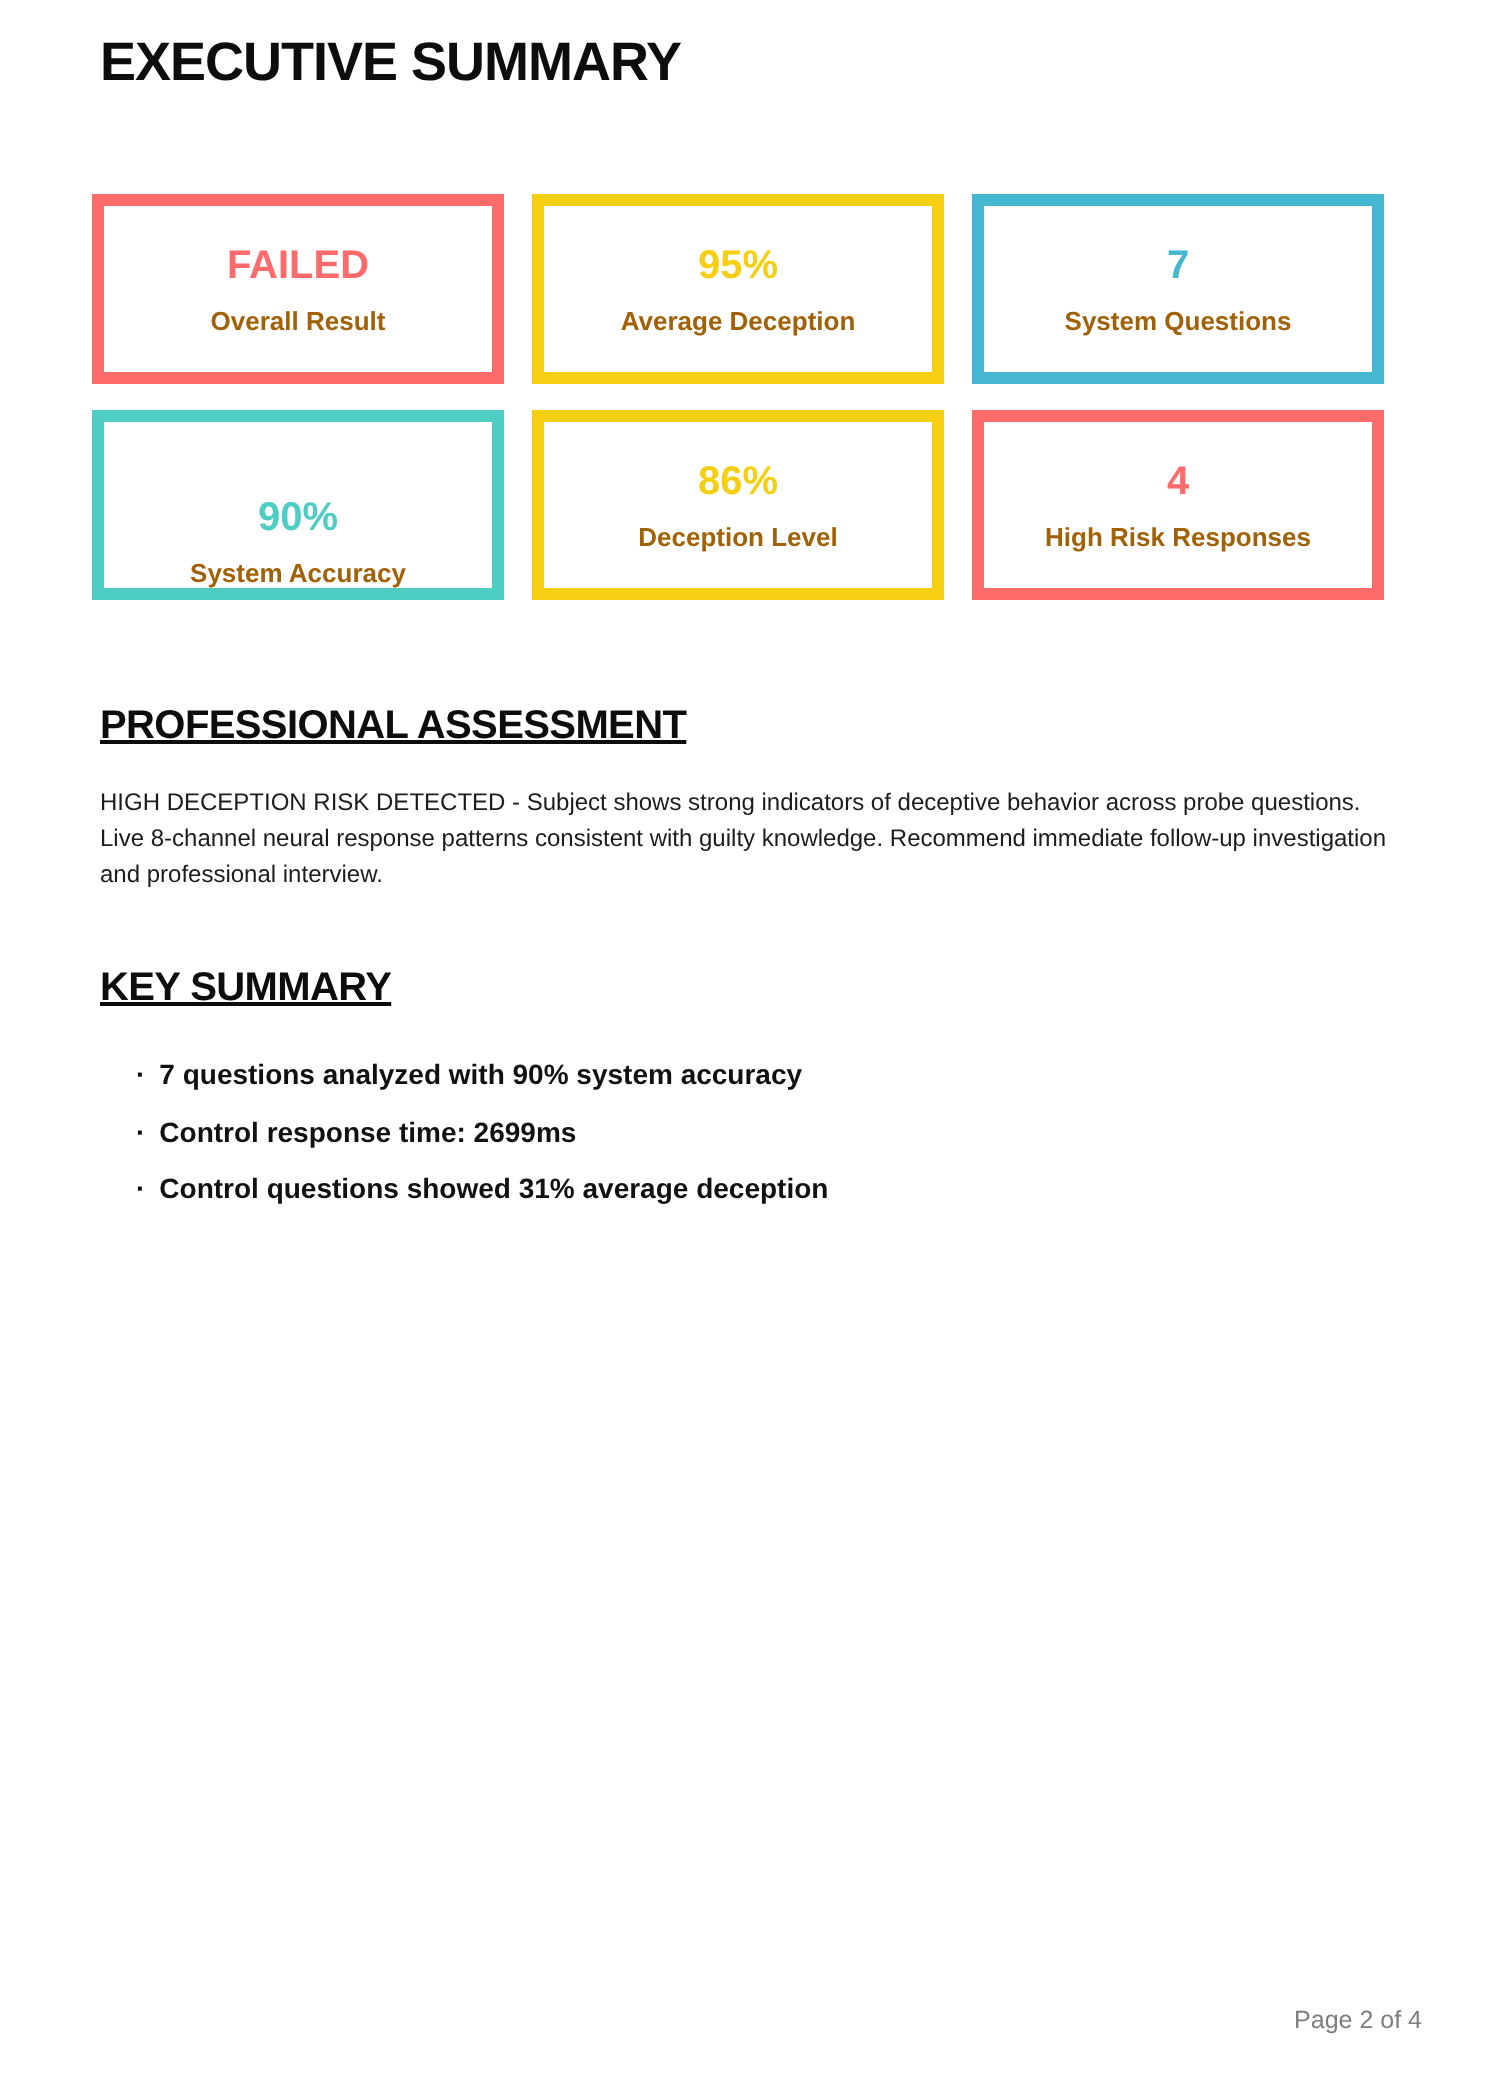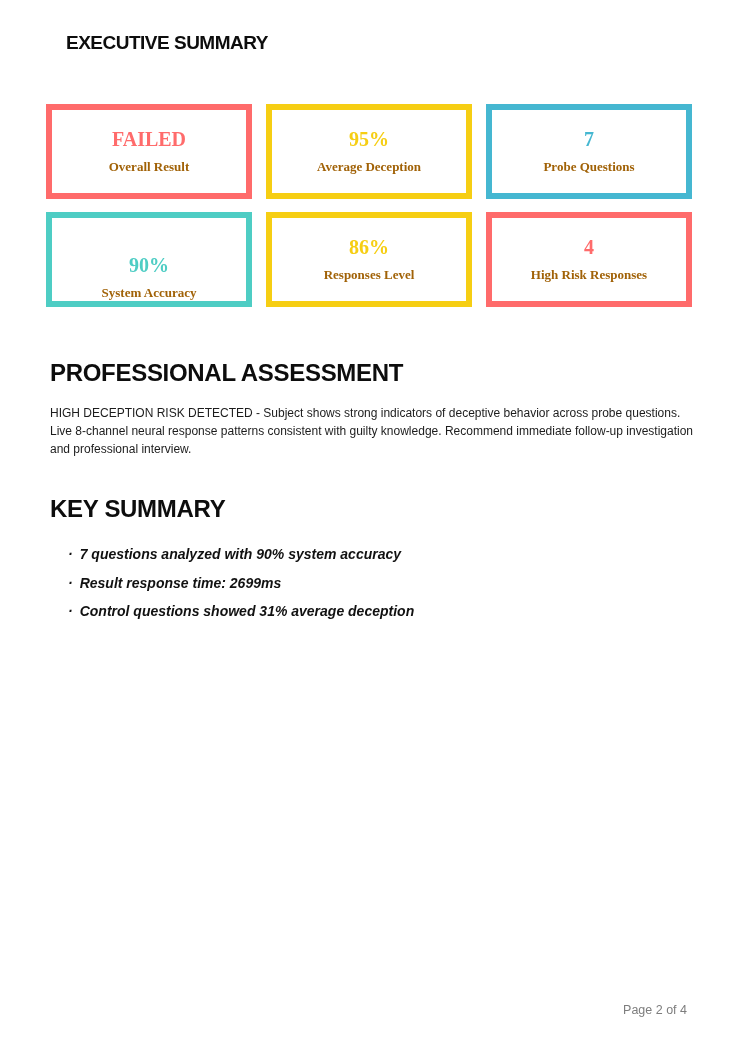--- a/index.html
+++ b/index.html
@@ -9,94 +9,93 @@
     background: #ffffff;
     font-family: "Liberation Sans", sans-serif;
     color: #1a1a1a;
     position: relative;
     overflow: hidden;
   }
   .content {
     padding: 16px 47px 0 50px;
   }
   .page-title {
-    font-size: 19px;
+    font-size: 27px;
     font-weight: 800;
     letter-spacing: -0.5px;
-    margin: 16px;
+    margin: 0;
     color: #0d0d0d;
   }
   .cards-grid {
     width: 646px;
     margin: 50px 0 0 -4px;
     display: grid;
     grid-template-columns: repeat(3, 1fr);
     column-gap: 14px;
     row-gap: 13px;
   }
   .stat-card {
     box-sizing: border-box;
     height: 95px;
     background: #ffffff;
     border: 6px solid #ccc;
     display: flex;
     flex-direction: column;
     align-items: center;
     justify-content: center;
     text-align: center;
-    font-family: Liberation Serif, serif;
   }
   .stat-value {
     font-size: 20px;
     font-weight: 700;
     line-height: 1.1;
   }
   .stat-label {
     margin-top: 9px;
     font-size: 13px;
     font-weight: 700;
     color: #a16207;
   }
   .section-heading {
-    font-size: 24px;
+    font-size: 20px;
     font-weight: 800;
     letter-spacing: -0.3px;
     margin: 0;
     color: #0d0d0d;
+    text-decoration: underline;
   }
   .assessment-heading { margin-top: 52px; }
   .assessment-body {
     margin: 18px 0 0 0;
     width: 645px;
     font-size: 12px;
     line-height: 1.48;
     color: #1c1c1c;
   }
   .findings-heading { margin-top: 37px; }
   .findings-list {
     list-style: none;
     margin: 24px 0 16px 0;
     padding: 0 0 0 18px;
-    font-style: italic;
   }
   .finding-item {
     font-size: 14px;
     font-weight: 700;
     color: #111111;
     margin-bottom: 14.5px;
     line-height: 1;
   }
   .bullet-marker {
     display: inline-block;
     margin-right: 7px;
   }
   .page-footer {
     position: absolute;
     top: 1003px;
-    right: 56px;
+    right: 32px;
     font-size: 12.5px;
     color: #7d7d7d;
   }
 </style>
 </head>
 <body>
 
 <div class="content">
 
   <h1 class="page-title">EXECUTIVE SUMMARY</h1>
@@ -108,45 +107,45 @@
       <div class="stat-label">Overall Result</div>
     </div>
 
     <div class="stat-card" style="border-color: rgb(246, 206, 19);">
       <div class="stat-value" style="color: rgb(246, 206, 19);">95%</div>
       <div class="stat-label">Average Deception</div>
     </div>
 
     <div class="stat-card" style="border-color: rgb(69, 183, 209);">
       <div class="stat-value" style="color: rgb(69, 183, 209);">7</div>
-      <div class="stat-label">Probe Questions</div>
+      <div class="stat-label">System Questions</div>
     </div>
 
     <div class="stat-card" style="border-color: rgb(78, 205, 196); justify-content: flex-end;">
       <div class="stat-value" style="color: rgb(78, 205, 196);">90%</div>
       <div class="stat-label">System Accuracy</div>
     </div>
 
     <div class="stat-card" style="border-color: rgb(246, 206, 19);">
       <div class="stat-value" style="color: rgb(246, 206, 19);">86%</div>
-      <div class="stat-label">Responses Level</div>
+      <div class="stat-label">Deception Level</div>
     </div>
 
     <div class="stat-card" style="border-color: rgb(255, 107, 107);">
       <div class="stat-value" style="color: rgb(255, 107, 107);">4</div>
       <div class="stat-label">High Risk Responses</div>
     </div>
 
   </div>
 
   <h2 class="section-heading assessment-heading">PROFESSIONAL ASSESSMENT</h2>
   <p class="assessment-body">HIGH DECEPTION RISK DETECTED - Subject shows strong indicators of deceptive behavior across probe questions. Live 8-channel neural response patterns consistent with guilty knowledge. Recommend immediate follow-up investigation and professional interview.</p>
 
   <h2 class="section-heading findings-heading">KEY SUMMARY</h2>
   <ul class="findings-list">
     <li class="finding-item"><span class="bullet-marker">·</span><span>7 questions analyzed with 90% system accuracy</span></li>
-    <li class="finding-item"><span class="bullet-marker">·</span><span>Result response time: 2699ms</span></li>
+    <li class="finding-item"><span class="bullet-marker">·</span><span>Control response time: 2699ms</span></li>
     <li class="finding-item"><span class="bullet-marker">·</span><span>Control questions showed 31% average deception</span></li>
   </ul>
 
 </div>
 
 <div class="page-footer">Page 2 of 4</div>
 
 </body></html>

